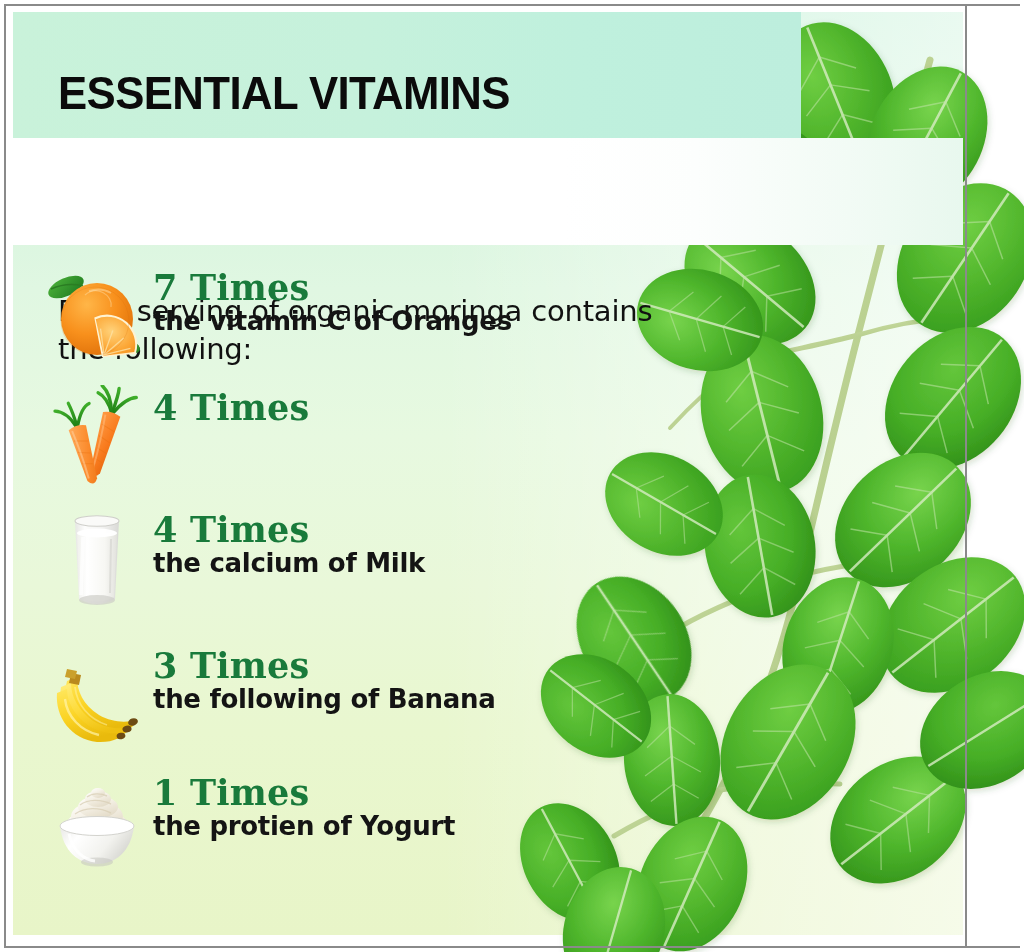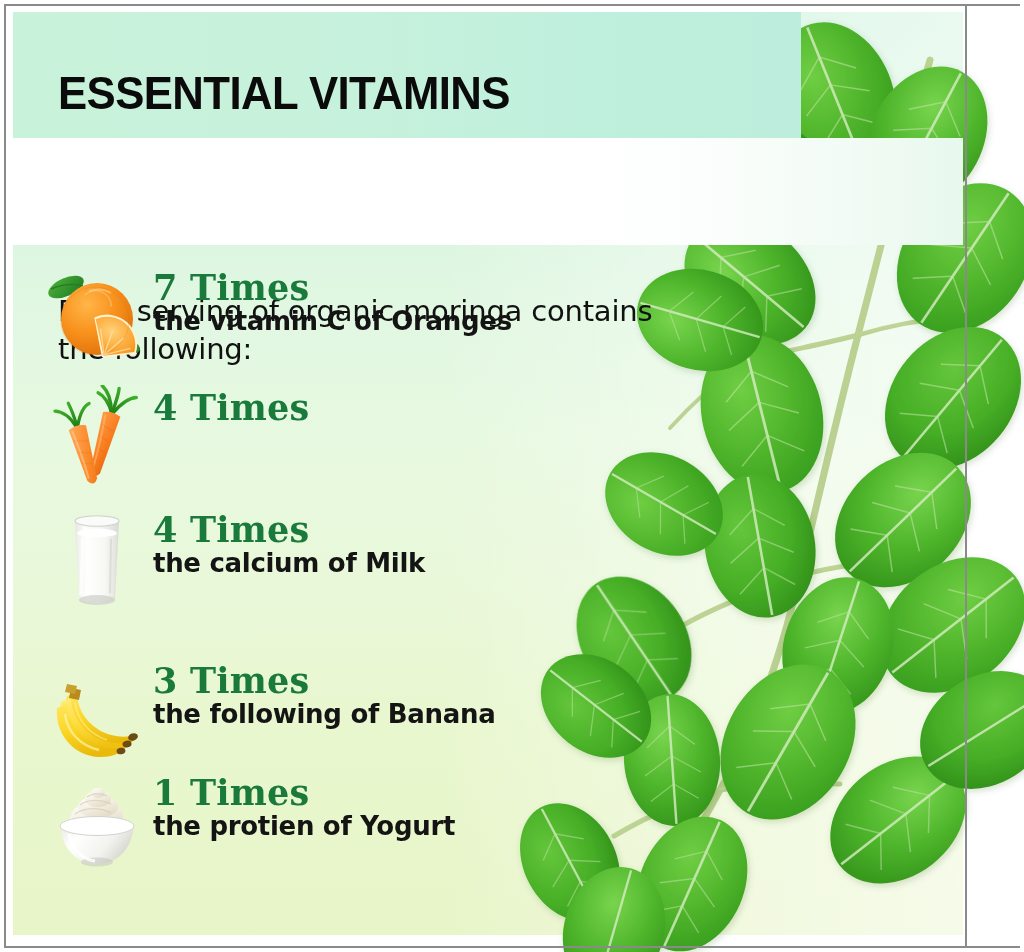--- a/index.html
+++ b/index.html
@@ -411,21 +411,21 @@
         <ellipse cx="56" cy="93" rx="18" ry="5" fill="#cdcdc8" opacity=".7"></ellipse>
         <path d="M42 30 L 40 88" stroke="#ffffff" stroke-width="3.5" opacity=".75"></path>
         <path d="M70 32 L 69 86" stroke="#d2d2cd" stroke-width="2" opacity=".6"></path>
       </svg>
       <div class="benefit-text">
         <div class="times">4 Times</div>
         <div class="desc">the calcium of Milk</div>
       </div>
     </div>
 
-    <div class="benefit-row" style="top:413px;">
+    <div class="benefit-row" style="top:398px;">
       <svg class="benefit-icon" viewBox="0 0 112 112">
         <defs>
           <linearGradient id="banA" x1="0" y1="0" x2="0.3" y2="1">
             <stop offset="0%" stop-color="#ffe75e"></stop>
               <stop offset="55%" stop-color="#fbd323"></stop>
               <stop offset="100%" stop-color="#e9ba0c"></stop>
           </linearGradient>
           <linearGradient id="banB" x1="0" y1="0" x2="0.3" y2="1">
             <stop offset="0%" stop-color="#ffee7d"></stop>
               <stop offset="55%" stop-color="#fdda38"></stop>

